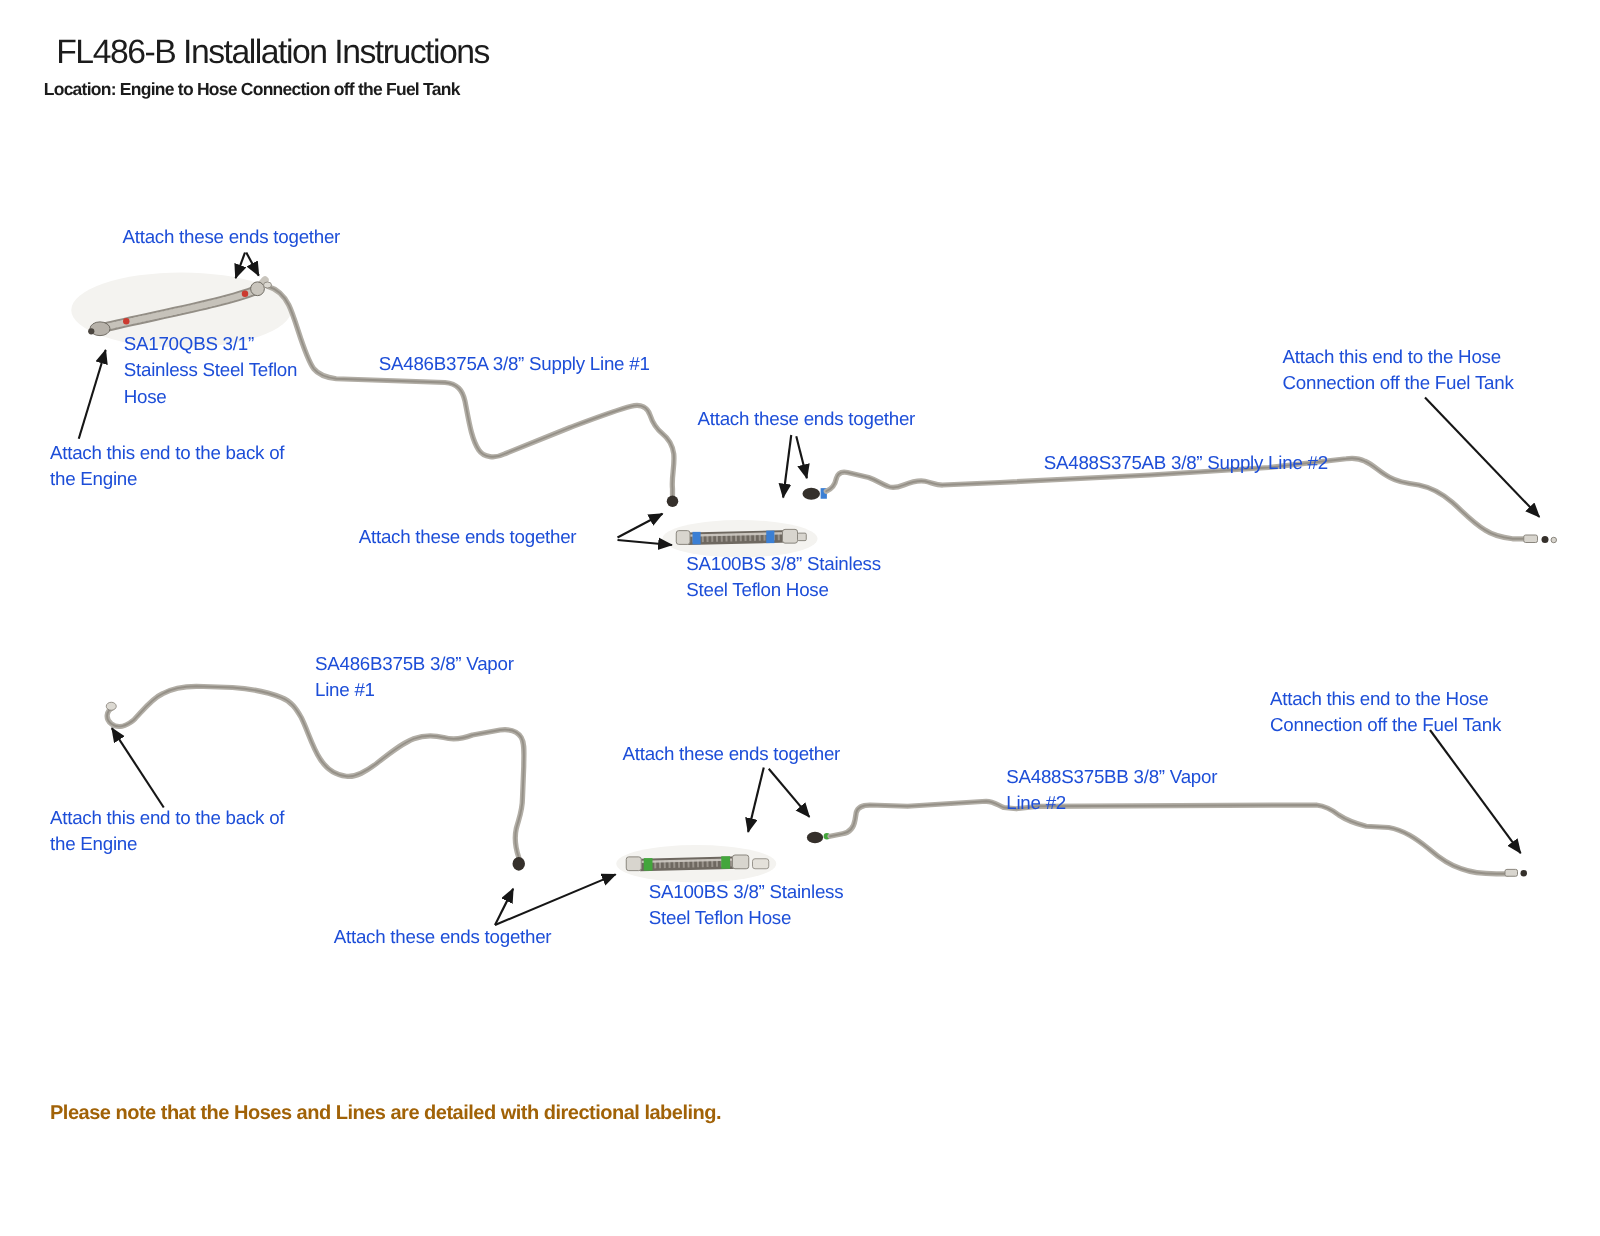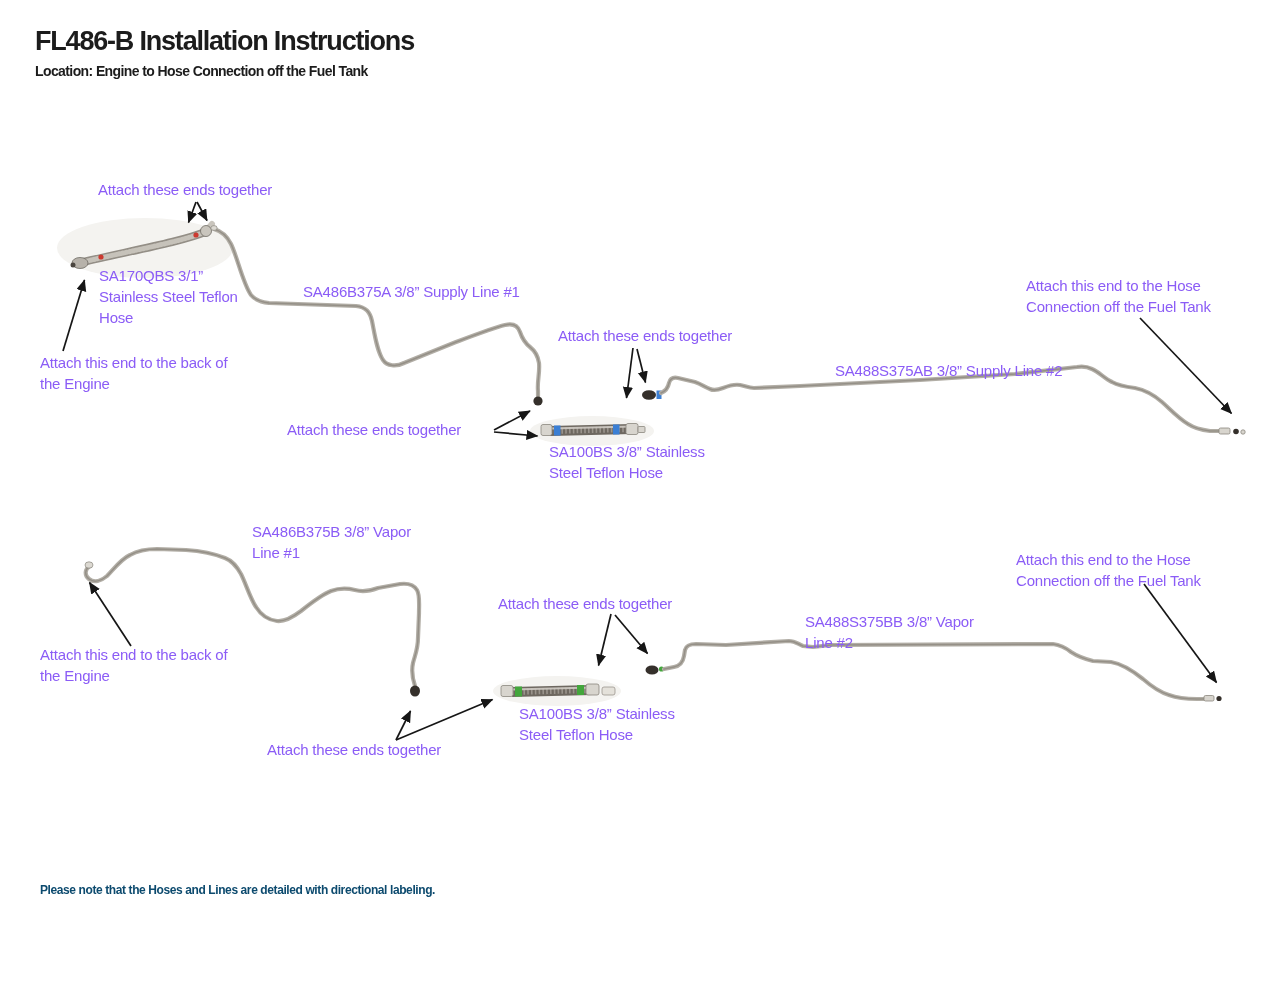--- a/index.html
+++ b/index.html
@@ -8,26 +8,26 @@
     --marker-green:#43a63c;
     --line-metal:#b2aea6;
     --line-shadow:#8d8880;
     --fitting-dark:#35302b;
     --fitting-light:#d8d5ce;
     --arrow:#161616;
   }
   html,body{margin:0;padding:0;background:#ffffff;}
   body{font-family:"Liberation Sans", sans-serif;}
   .page{position:relative;width:1280px;height:989px;background:#ffffff;overflow:hidden;color:#1c1c1c;}
-  .hdr-title{position:absolute;left:35px;top:26px;font-size:27px;font-weight:700;letter-spacing:-1.2px;white-space:nowrap;}
+  .hdr-title{position:absolute;left:45px;top:26px;font-size:27px;font-weight:400;letter-spacing:-1.2px;white-space:nowrap;}
   .hdr-sub{position:absolute;left:35px;top:63px;font-size:14px;font-weight:700;letter-spacing:-0.6px;white-space:nowrap;}
   .hdr-instr{position:absolute;left:35px;top:118px;font-size:18.5px;font-weight:700;letter-spacing:-0.5px;white-space:nowrap;}
-  .lbl{position:absolute;font-size:15px;line-height:21px;letter-spacing:-0.2px;white-space:pre-line;color:#8b5cf6;}
+  .lbl{position:absolute;font-size:15px;line-height:21px;letter-spacing:-0.2px;white-space:pre-line;color:#1d4ed8;}
   .center{text-align:left;}
-  .notes{position:absolute;left:40px;top:877px;font-size:12px;font-weight:700;letter-spacing:-0.4px;line-height:27px;color:#0c4a6e;}
+  .notes{position:absolute;left:40px;top:877px;font-size:16px;font-weight:700;letter-spacing:-0.4px;line-height:27px;color:#a16207;}
   svg.diagram{position:absolute;left:0;top:0;}
   .tube{fill:none;stroke:var(--line-metal);stroke-width:4.2;stroke-linecap:round;stroke-linejoin:round;}
   .tube-core{fill:none;stroke:var(--line-shadow);stroke-width:1.5;stroke-linecap:round;stroke-linejoin:round;opacity:.8;}
   .arrow-line{fill:none;stroke:var(--arrow);stroke-width:1.7;}
   .fit-d{fill:var(--fitting-dark);}
   .fit-l{fill:var(--fitting-light);stroke:#8a867e;stroke-width:.8;}
   .band-blue{fill:var(--marker-blue);}
   .band-green{fill:var(--marker-green);}
   .dot-red{fill:var(--marker-red);}
   .photo-bg{fill:#f4f3f0;}

